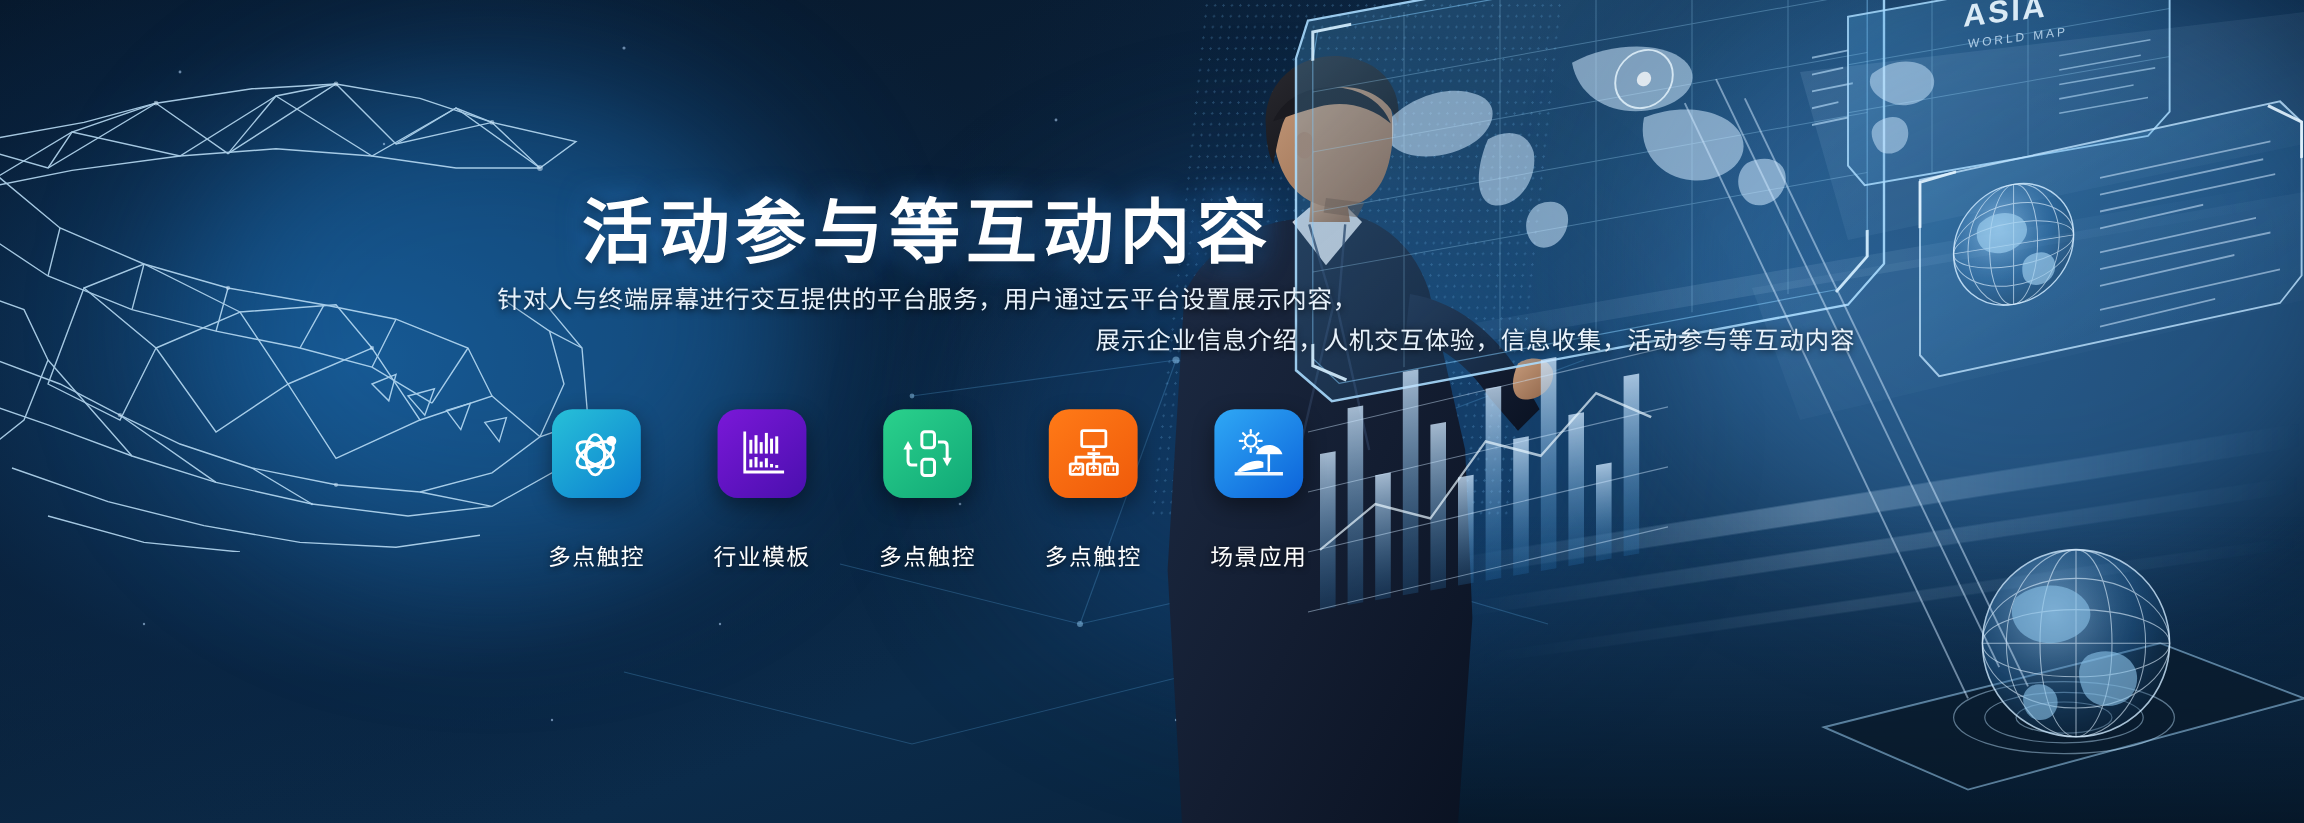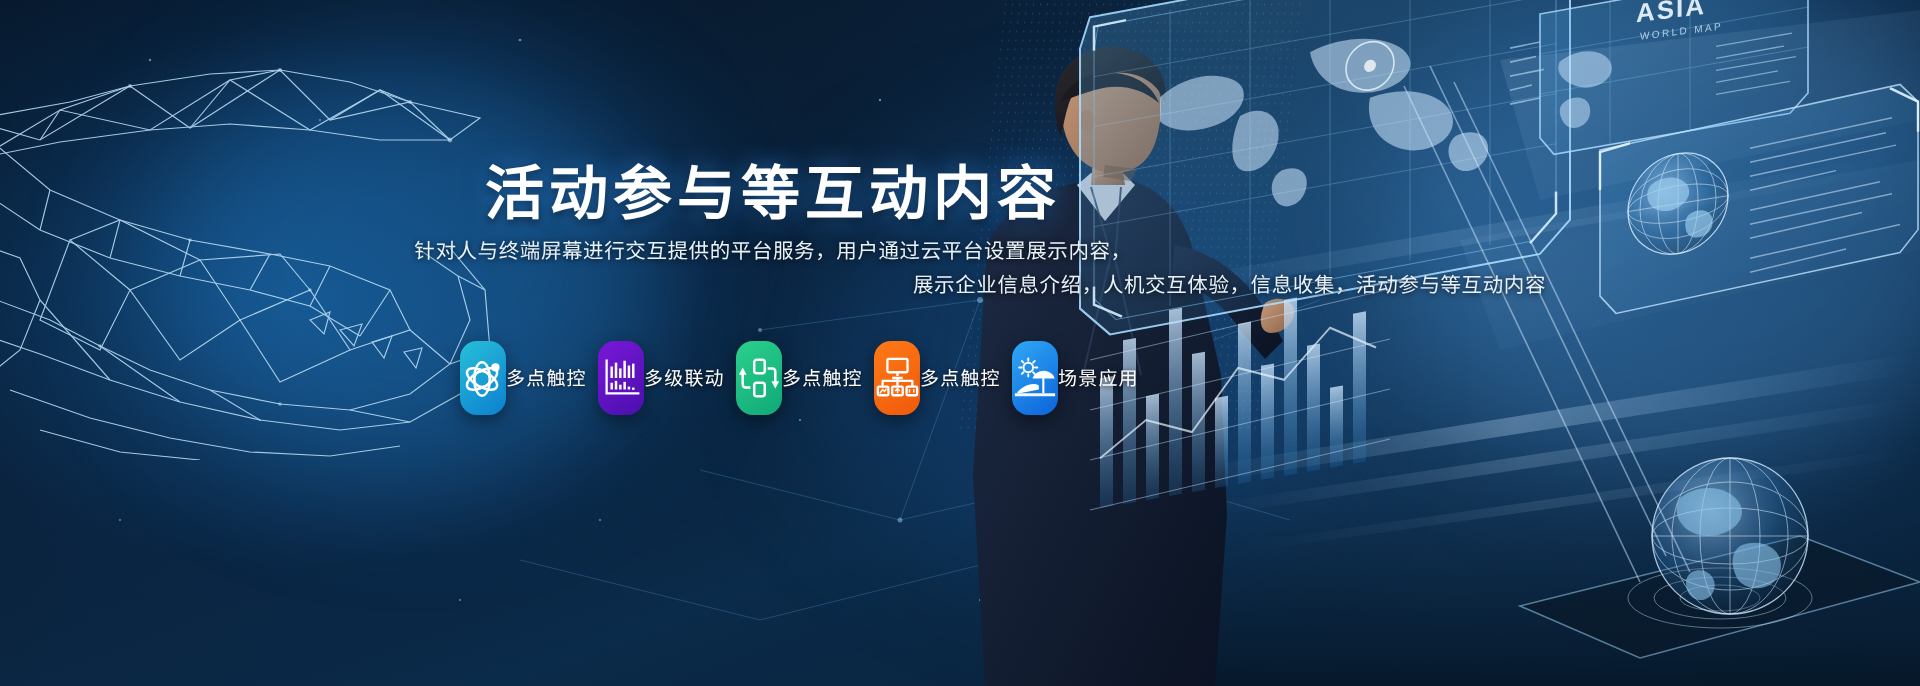--- a/index.html
+++ b/index.html
@@ -41,21 +41,21 @@
   .sub{
     position:absolute;left:0;width:1546px;text-align:center;color:#e8f2fb;
     font-size:20.5px;letter-spacing:.6px;line-height:34px;
     text-shadow:0 1px 6px rgba(0,0,0,.85);
   }
   .sub1{top:234px;}
   .sub2{top:268px;text-align:right;}
 
   
   .tiles{position:absolute;top:341px;left:0;width:1546px;display:flex;justify-content:center;gap:64px;}
-  .tile{width:74px;display:flex;}
+  .tile{width:74px;display:flex;flex-direction:column;align-items:center;gap:12px;}
   .tilebox{
     width:74px;height:74px;border-radius:17px;display:flex;align-items:center;justify-content:center;
     box-shadow:0 6px 18px rgba(0,0,0,.42);
   }
   .tilebox svg{width:46px;height:46px;display:block;}
   .tilelabel{margin-top:22px;color:#ffffff;font-size:19px;letter-spacing:1.2px;white-space:nowrap;
     text-shadow:0 1px 5px rgba(0,0,0,.8);}
 </style>
 </head>
 <body>
@@ -444,21 +444,21 @@
               <rect x="35.5" y="9" width="2.6" height="15"></rect>
               <rect x="13" y="29" width="2.6" height="7"></rect>
               <rect x="17.5" y="27" width="2.6" height="9"></rect>
               <rect x="22" y="31" width="2.6" height="5"></rect>
               <rect x="26.5" y="28" width="2.6" height="8"></rect>
               <rect x="31" y="33" width="2.6" height="3"></rect>
               <rect x="35.5" y="34" width="2.6" height="2.4"></rect>
             </g>
           </svg>
         </div>
-        <div class="tilelabel">多级联动</div>
+        <div class="tilelabel">行业模板</div>
       </div>
 
       <div class="tile">
         <div class="tilebox" style="background:linear-gradient(140deg,#2ad18c,#11a877);">
           <svg viewBox="0 0 48 48">
             <g fill="none" stroke="#ffffff" stroke-width="2.6" stroke-linejoin="round">
               <rect x="19" y="5" width="11" height="14" rx="2.6"></rect>
               <rect x="19" y="29" width="11" height="14" rx="2.6"></rect>
               <path d="M33,14 L38,14 C40,14 41,15.5 41,17.5 L41,30"></path>
               <path d="M15,34 L10,34 C8,34 7,32.5 7,30.5 L7,18"></path>

